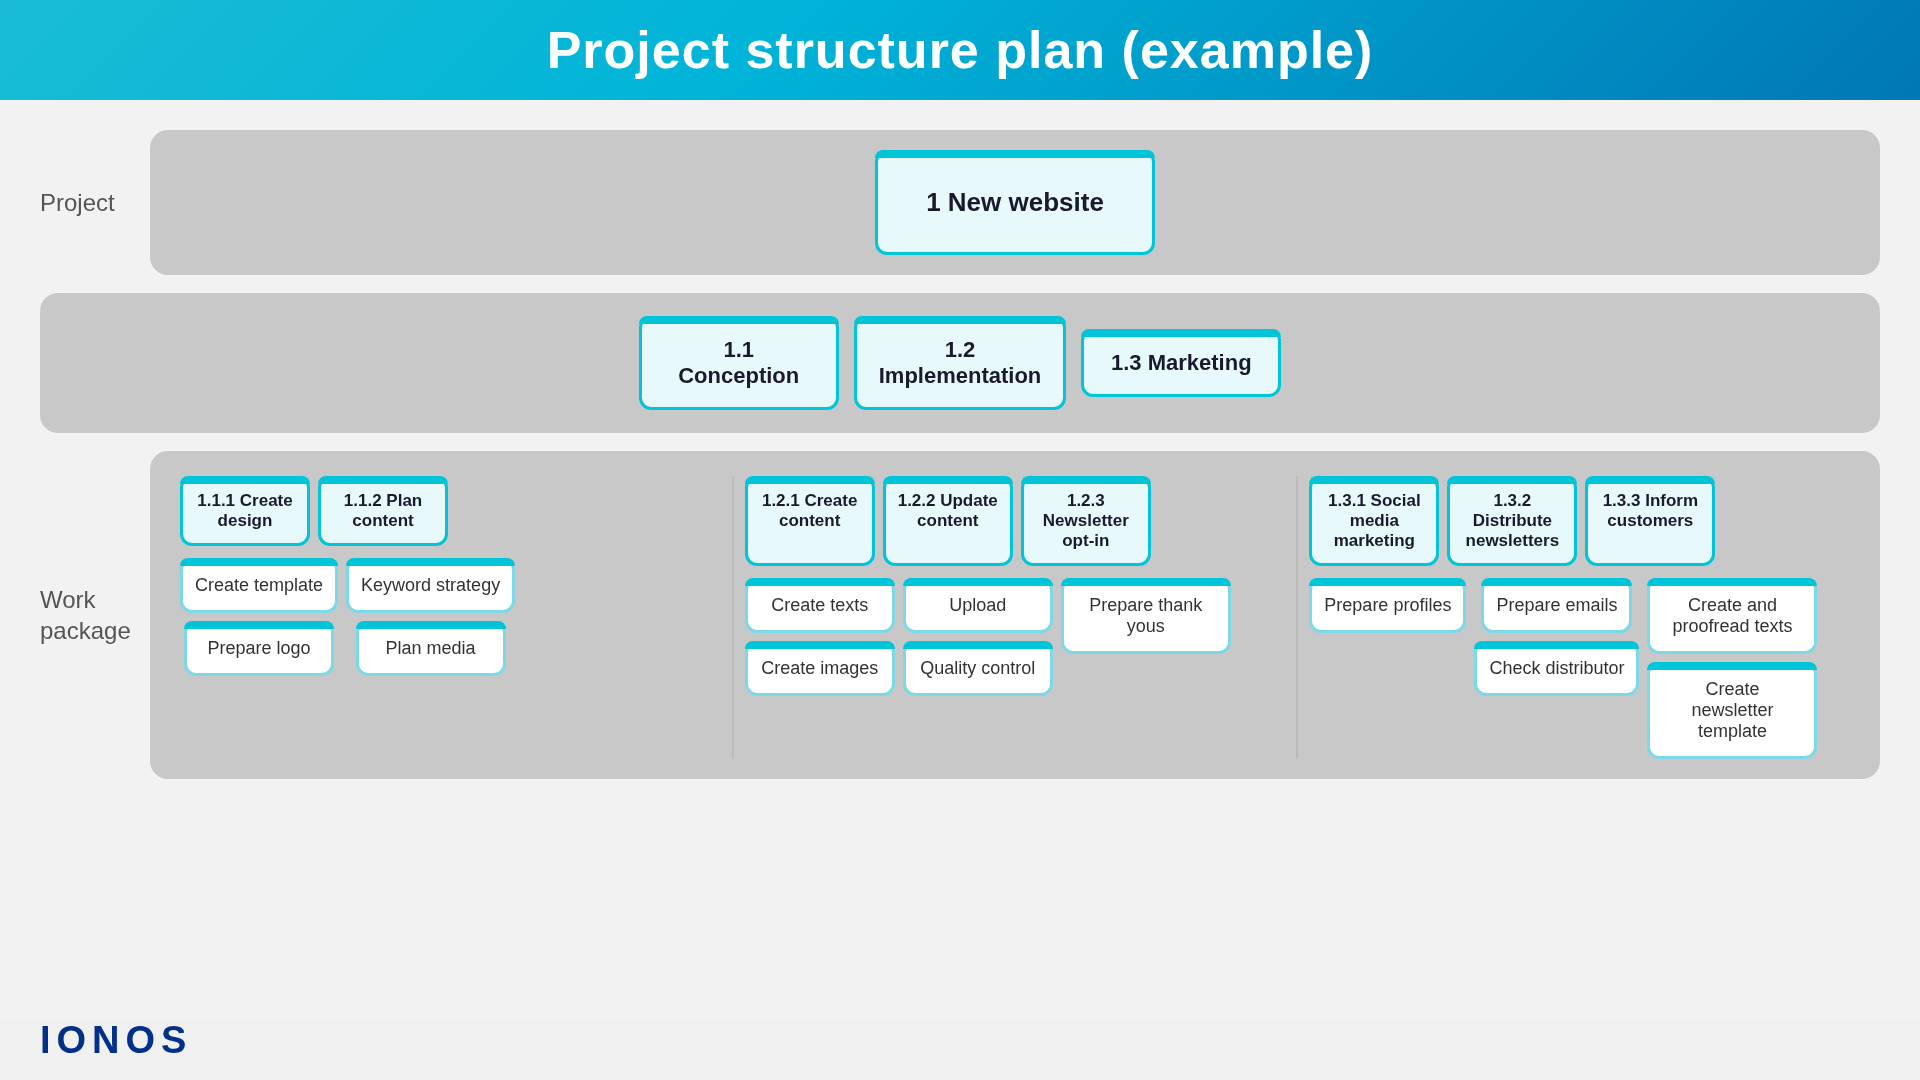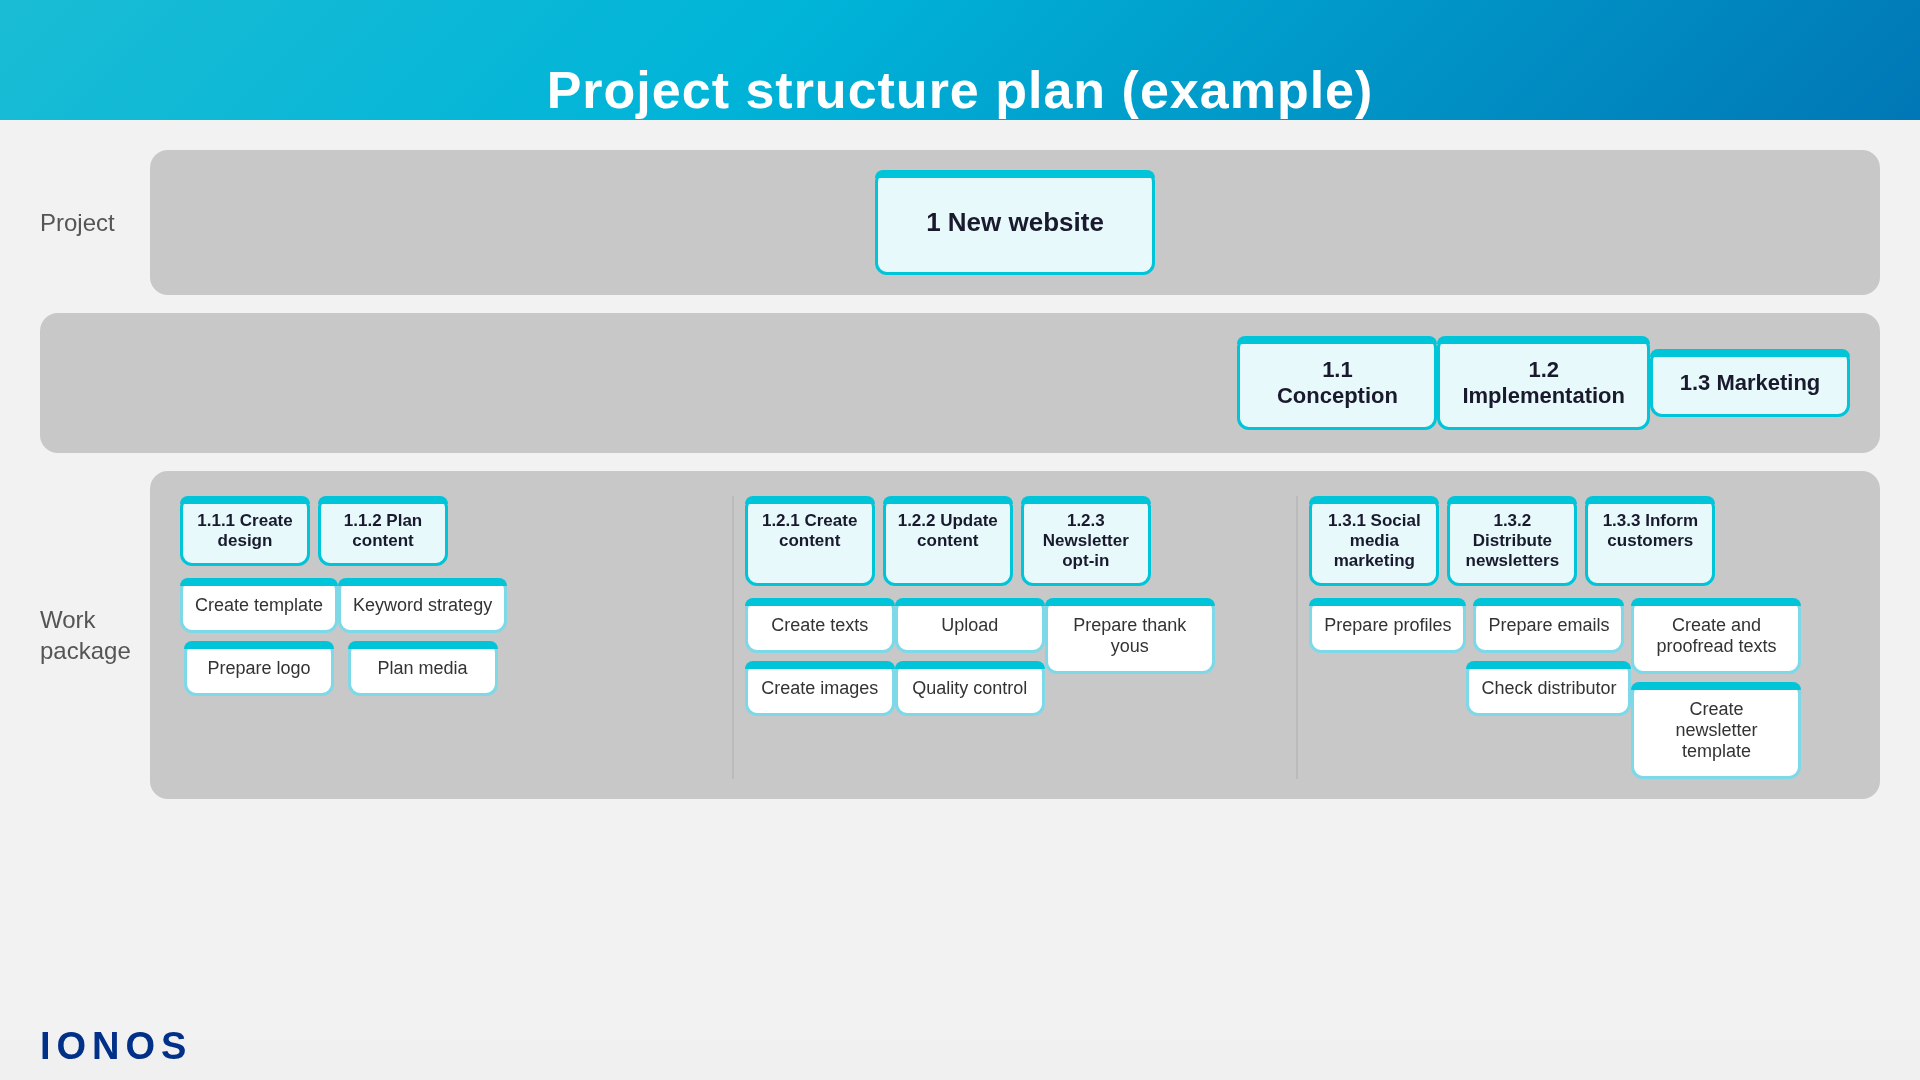--- a/index.html
+++ b/index.html
@@ -7,23 +7,23 @@
       width: 1920px;
       height: 1080px;
       font-family: 'Arial', sans-serif;
       background: #f0f0f0;
       overflow: hidden;
     }
 
     
     .header {
       background: linear-gradient(135deg, #1abcd4 0%, #00b4d8 40%, #0077b6 100%);
-      height: 120px;
-      display: flex;
-      align-items: flex-end;
+      height: 100px;
+      display: flex;
+      align-items: center;
       justify-content: center;
     }
     .header h1 {
       color: white;
       font-size: 52px;
       font-weight: 800;
       letter-spacing: 1px;
     }
 
     
@@ -122,42 +122,43 @@
       padding: 14px 12px;
       font-weight: 400;
       color: #333;
       border-color: #7dd8e8;
       background: white;
     }
 
     
     .footer {
       position: absolute;
-      bottom: 12px;
+      bottom: 18px;
       left: 40px;
     }
     .logo-text {
       font-size: 38px;
       font-weight: 900;
       color: #003087;
       letter-spacing: 6px;
     }
 
     
     .phase-col {
       display: flex;
       flex-direction: column;
       align-items: center;
     }
 
     .phases-container {
       display: flex;
       width: 100%;
-      justify-content: flex-end;
-      align-items: center;
+      justify-content: center;
+      align-items: center;
+      gap: 15px;
     }
 
     
     .wp-full {
       display: flex;
       width: 100%;
       gap: 6px;
       align-items: flex-start;
     }
 
@@ -170,20 +171,21 @@
 
     .subphase-row {
       display: flex;
       gap: 8px;
       justify-content: center;
       margin-bottom: 12px;
     }
 
     .work-items-row {
       display: flex;
+      gap: 8px;
       justify-content: center;
     }
 
     .work-col {
       display: flex;
       flex-direction: column;
       gap: 8px;
       align-items: center;
     }
 

